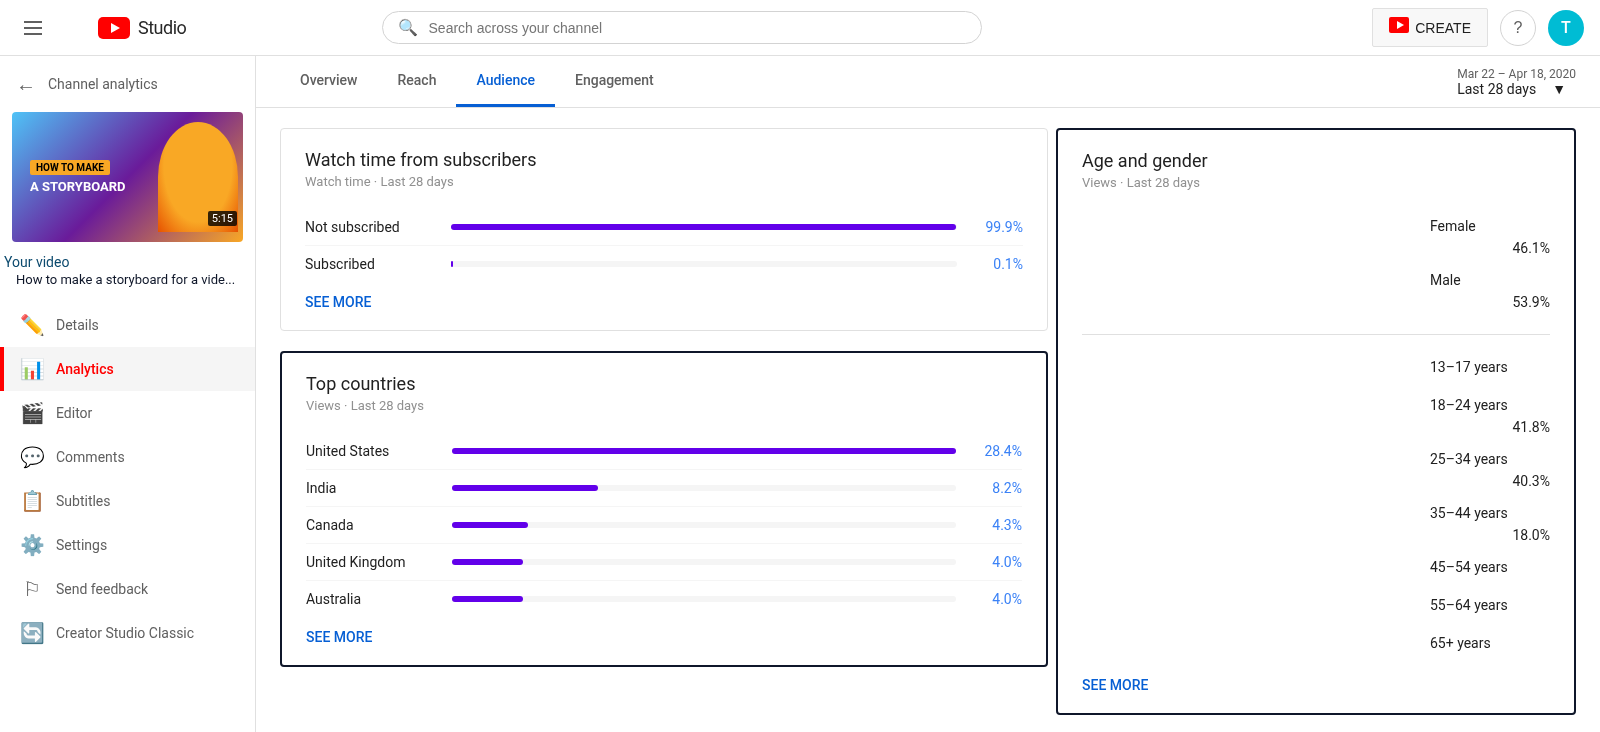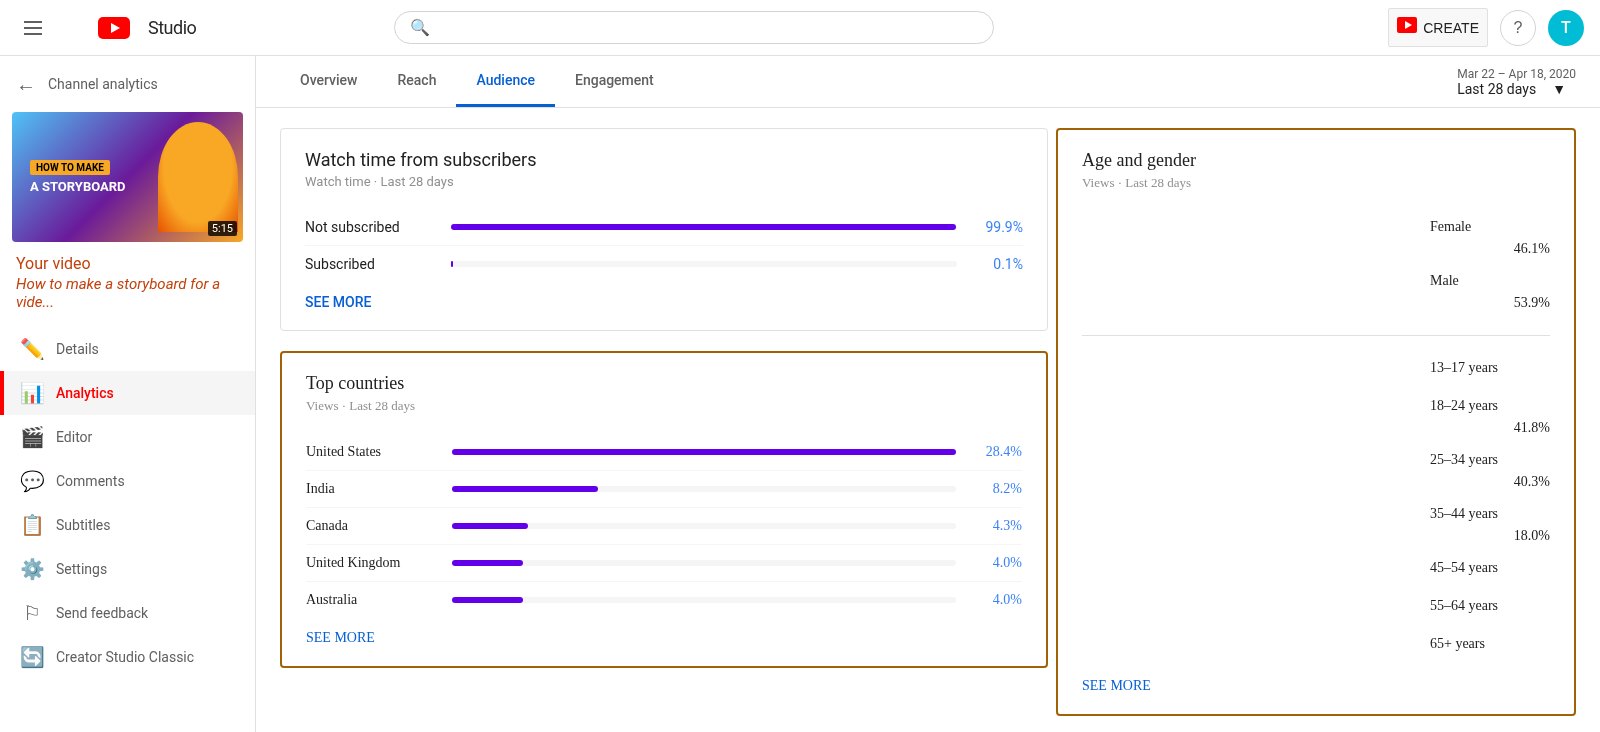--- a/index.html
+++ b/index.html
@@ -7,40 +7,40 @@
 
     
     .header {
       display: flex; align-items: center; height: 56px;
       background: #fff; padding: 0 16px;
       border-bottom: 1px solid #e0e0e0; position: fixed; top: 0; left: 0; right: 0; z-index: 100;
     }
     .header-left { display: flex; align-items: center; gap: 12px; }
     .hamburger { display: flex; flex-direction: column; gap: 4px; cursor: pointer; padding: 8px; }
     .hamburger span { display: block; width: 18px; height: 2px; background: #606060; }
-    .logo { display: flex; align-items: center; gap: 18px; text-decoration: none; padding-left: 36px; }
+    .logo { display: flex; align-items: center; gap: 8px; text-decoration: none; padding-left: 36px; }
     .yt-icon { width: 32px; height: 22px; }
     .studio-text { font-size: 18px; font-weight: 400; color: #282828; letter-spacing: -0.5px; }
 
     .search-bar {
       flex: 1; max-width: 600px; margin: 0 auto;
       display: flex; align-items: center;
       border: 1px solid #d3d3d3; border-radius: 40px;
       padding: 6px 16px; background: #fff;
     }
     .search-bar input {
       border: none; outline: none; width: 100%; font-size: 14px; color: #606060; background: transparent;
     }
     .search-icon-header { color: #909090; margin-right: 10px; font-size: 16px; }
 
     .header-right { display: flex; align-items: center; gap: 12px; margin-left: auto; }
     .create-btn {
       display: flex; align-items: center; gap: 6px;
       background: #f8f8f8; border: 1px solid #e0e0e0;
-      border-radius: 2px; padding: 8px 8px; cursor: pointer;
+      border-radius: 2px; padding: 8px 16px; cursor: pointer;
       font-size: 14px; font-weight: 500; color: #212121;
     }
     .create-icon { color: #ff0000; font-size: 18px; }
     .help-btn { width: 36px; height: 36px; border-radius: 50%; border: 1px solid #d3d3d3; display: flex; align-items: center; justify-content: center; cursor: pointer; background: #fff; font-size: 16px; color: #606060; }
     .avatar { width: 36px; height: 36px; border-radius: 50%; background: #00bcd4; display: flex; align-items: center; justify-content: center; color: #fff; font-weight: 500; font-size: 16px; }
 
     
     .layout { display: flex; padding-top: 56px; height: 732px; }
 
     
@@ -62,27 +62,27 @@
       margin: 0 12px 8px 12px; border-radius: 4px; overflow: hidden;
       position: relative; cursor: pointer;
     }
     .thumb-img {
       width: 232px; height: 130px;
       background: linear-gradient(135deg, #4fc3f7 0%, #6a1b9a 50%, #f9a825 100%);
       display: flex; flex-direction: column; align-items: flex-start; justify-content: flex-end;
       padding: 8px;
     }
     .thumb-duration {
-      position: absolute; bottom: 6px; right: 6px;
+      position: absolute; bottom: 16px; right: 6px;
       background: rgba(0,0,0,0.8); color: #fff; font-size: 11px;
       padding: 1px 4px; border-radius: 2px;
     }
 
-    .your-video-label { font-size: 16px; color: #c2410c; padding: 4px 16px 0; }
-    .video-title-small { font-size: 15px; color: #c2410c; padding: 2px 16px 8px; font-style: italic; }
+    .your-video-label { font-size: 14px; color: #0c4a6e; padding: 4px 4px 0; }
+    .video-title-small { font-size: 13px; color: #0f172a; padding: 2px 16px 8px; }
 
     .sidebar-nav-item {
       display: flex; align-items: center; gap: 12px;
       padding: 10px 16px; cursor: pointer; color: #606060; font-size: 14px;
       border-left: 4px solid transparent;
     }
     .sidebar-nav-item.active { background: #f5f5f5; border-left: 4px solid #ff0000; color: #ff0000; font-weight: 500; }
     .sidebar-nav-item.active .nav-icon { color: #ff0000; }
     .nav-icon { font-size: 20px; width: 24px; text-align: center; }
 
@@ -115,21 +115,21 @@
     
     .content-area { display: flex; gap: 0; padding: 20px 24px; }
     .left-panel { flex: 1; margin-right: 8px; }
     .right-panel { width: 520px; min-width: 520px; }
 
     
     .card {
       border: 1px solid #e0e0e0; border-radius: 4px; padding: 20px 24px; margin-bottom: 20px;
       background: #fff;
     }
-    .card.highlighted { border: 2px solid #a16207; font-family: Liberation Serif, serif; }
+    .card.highlighted { border: 2px solid #0f172a; }
     .card-title { font-size: 18px; font-weight: 400; color: #212121; margin-bottom: 4px; }
     .card-subtitle { font-size: 13px; color: #909090; margin-bottom: 20px; }
 
     
     .bar-row {
       display: flex; align-items: center; padding: 10px 0; border-bottom: 1px solid #f5f5f5;
     }
     .bar-row:last-of-type { border-bottom: none; }
     .bar-label { width: 130px; font-size: 14px; color: #212121; flex-shrink: 0; }
     .bar-track { flex: 1; height: 6px; background: #f5f5f5; border-radius: 3px; margin: 0 16px; position: relative; }
@@ -166,20 +166,21 @@
       <svg class="yt-icon" viewBox="0 0 32 22" fill="none">
         <rect width="32" height="22" rx="5" fill="#FF0000"></rect>
         <polygon points="13,6 22,11 13,16" fill="white"></polygon>
       </svg>
       <span class="studio-text">Studio</span>
     </div>
   </div>
 
   <div class="search-bar">
     <span class="search-icon-header">🔍</span>
+    <input type="text" placeholder="Search across your channel" style="">
   </div>
 
   <div class="header-right">
     <button class="create-btn">
       <span class="create-icon">
         <svg width="20" height="16" viewBox="0 0 20 16" fill="none">
           <rect width="20" height="16" rx="2" fill="#FF0000"></rect>
           <polygon points="8,4 15,8 8,12" fill="white"></polygon>
         </svg>
       </span>

